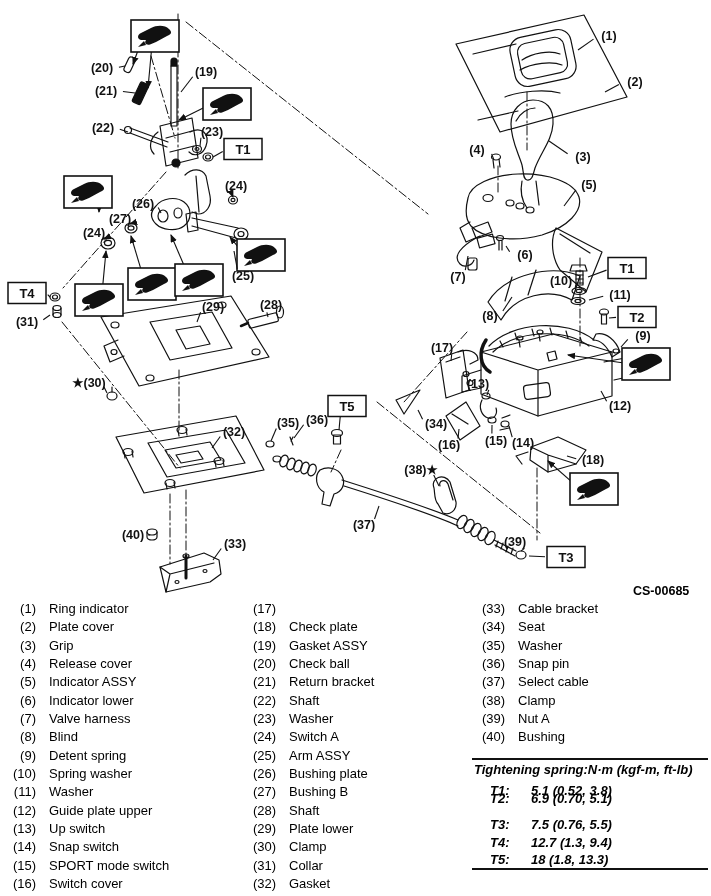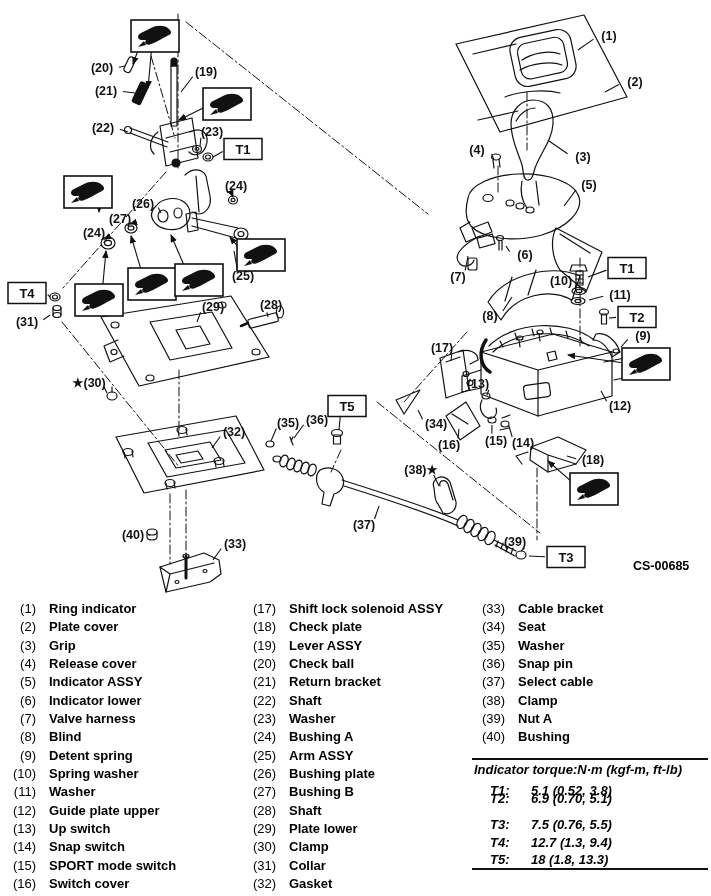--- a/index.html
+++ b/index.html
@@ -5,30 +5,30 @@
   html,body{margin:0;padding:0;background:#fff;}
   .page{position:relative;width:711px;height:896px;background:#fff;overflow:hidden;
         font-family:"Liberation Sans",sans-serif;color:#000;}
   svg text{user-select:none;}
   .callout{font:bold 12.5px "Liberation Sans",sans-serif;fill:#111;text-anchor:middle;dominant-baseline:central;}
   .tbox-label{font:bold 13px "Liberation Sans",sans-serif;fill:#111;text-anchor:middle;dominant-baseline:central;}
   
   .parts-col{position:absolute;top:600px;}
   .pl-row{display:flex;height:18.35px;line-height:18.35px;font-size:13px;}
   .pl-num{width:34px;text-align:right;flex:none;}
-  .pl-name{margin-left:13px;white-space:nowrap;font-weight:bold;}
+  .pl-name{margin-left:13px;white-space:nowrap;}
   
   .torque{position:absolute;left:472px;top:752px;width:236px;
           font-family:"Liberation Sans",sans-serif;}
   .torque .rule{position:absolute;left:0;width:236px;height:2px;background:#111;}
   .tq-title{position:absolute;left:2px;top:10px;font:bold italic 13px "Liberation Sans",sans-serif;font-style:italic;white-space:nowrap;}
   .tq-row{position:absolute;left:18px;display:flex;font:bold italic 13px "Liberation Sans",sans-serif;font-style:italic;white-space:nowrap;}
   .tq-ref{width:26px;}
   .tq-val{margin-left:15px;}
-  .cs-code{position:absolute;left:633px;top:559px;font:bold 12.5px "Liberation Sans",sans-serif;text-align:right;}
+  .cs-code{position:absolute;left:633px;top:584px;font:bold 12.5px "Liberation Sans",sans-serif;text-align:right;}
 </style>
 </head>
 <body>
 
 <div class="page">
 
   <svg id="diagram" width="711" height="598" viewBox="0 0 711 598">
     <defs>
       <marker id="ah" markerWidth="9" markerHeight="8" refX="6.5" refY="3" orient="auto">
         <path d="M0,0 L7.5,3 L0,6 Z" fill="#111"></path>
@@ -592,49 +592,48 @@
         <span class="pl-name">SPORT mode switch</span>
       </div>
       <div class="pl-row">
         <span class="pl-num">(16)</span>
         <span class="pl-name">Switch cover</span>
       </div>
     </div>
   <div id="col1" class="parts-col" style="left:242px">
       <div class="pl-row">
         <span class="pl-num">(17)</span>
-        <span class="pl-name">Shift lock solenoid ASSY</span>
       </div>
       <div class="pl-row">
         <span class="pl-num">(18)</span>
         <span class="pl-name">Check plate</span>
       </div>
       <div class="pl-row">
         <span class="pl-num">(19)</span>
-        <span class="pl-name">Lever ASSY</span>
+        <span class="pl-name">Gasket ASSY</span>
       </div>
       <div class="pl-row">
         <span class="pl-num">(20)</span>
         <span class="pl-name">Check ball</span>
       </div>
       <div class="pl-row">
         <span class="pl-num">(21)</span>
         <span class="pl-name">Return bracket</span>
       </div>
       <div class="pl-row">
         <span class="pl-num">(22)</span>
         <span class="pl-name">Shaft</span>
       </div>
       <div class="pl-row">
         <span class="pl-num">(23)</span>
         <span class="pl-name">Washer</span>
       </div>
       <div class="pl-row">
         <span class="pl-num">(24)</span>
-        <span class="pl-name">Bushing A</span>
+        <span class="pl-name">Switch A</span>
       </div>
       <div class="pl-row">
         <span class="pl-num">(25)</span>
         <span class="pl-name">Arm ASSY</span>
       </div>
       <div class="pl-row">
         <span class="pl-num">(26)</span>
         <span class="pl-name">Bushing plate</span>
       </div>
       <div class="pl-row">
@@ -693,21 +692,21 @@
       </div>
       <div class="pl-row">
         <span class="pl-num">(40)</span>
         <span class="pl-name">Bushing</span>
       </div>
     </div>
 
   
   <div class="torque">
     <div class="rule" style="top:6px"></div>
-    <div class="tq-title">Indicator torque:N·m (kgf-m, ft-lb)</div>
+    <div class="tq-title">Tightening spring:N·m (kgf-m, ft-lb)</div>
     <div id="tq-rows">
         <div class="tq-row" style="top: 31px;">
           <span class="tq-ref">T1:</span>
           <span class="tq-val">5.1 (0.52, 3.8)</span>
         </div>
         <div class="tq-row" style="top: 39px;">
           <span class="tq-ref">T2:</span>
           <span class="tq-val">6.9 (0.70, 5.1)</span>
         </div>
         <div class="tq-row" style="top: 65.4px;">

